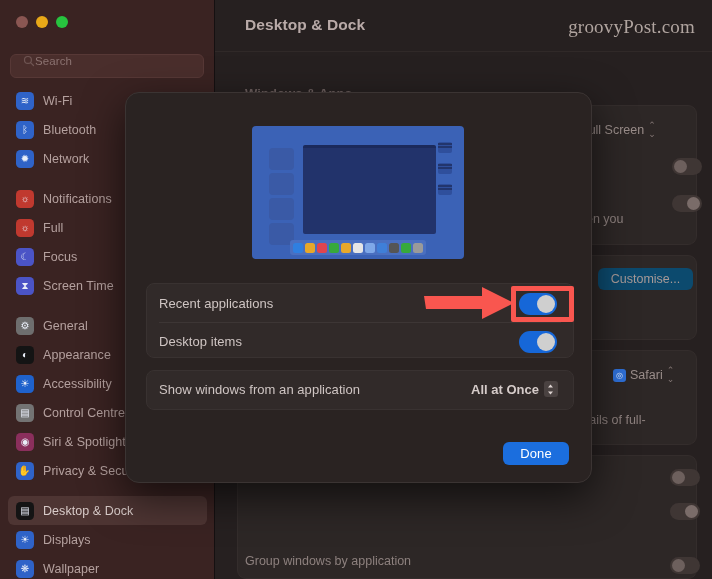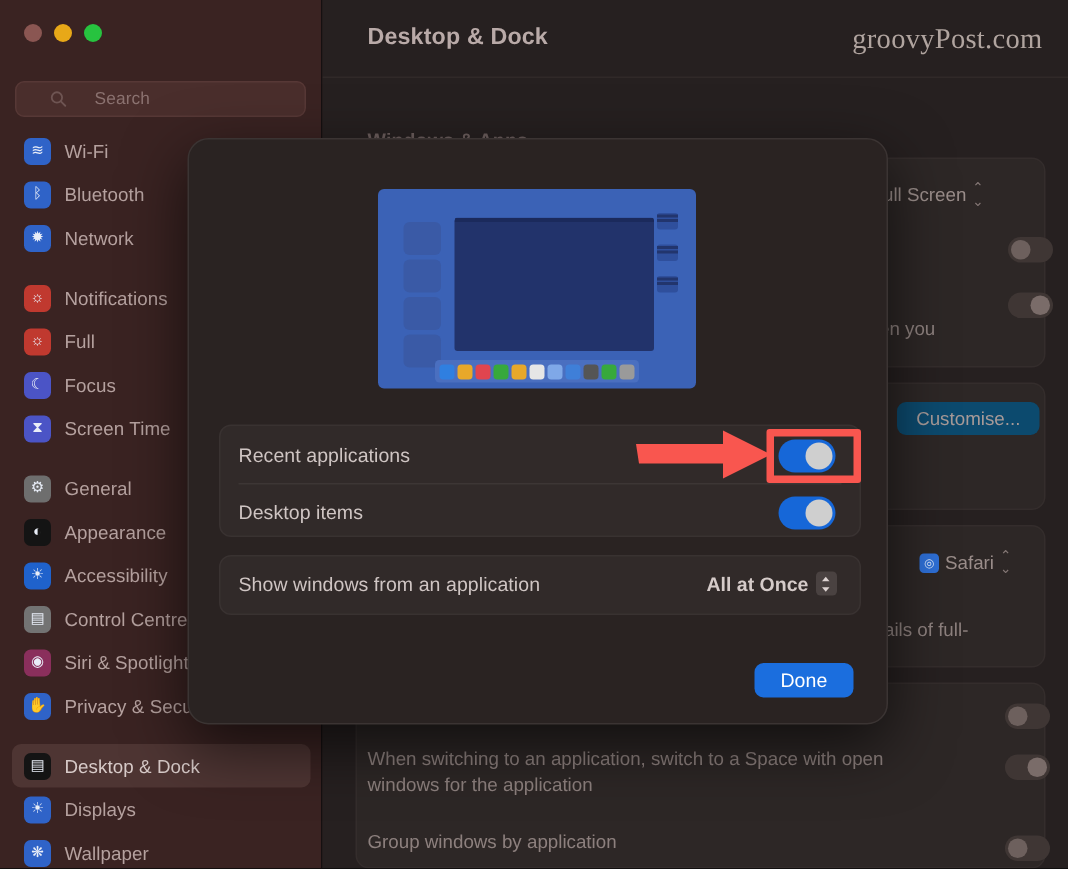--- a/index.html
+++ b/index.html
@@ -33,22 +33,22 @@
   .tl-red { background: #8a5652; }
   .tl-yellow { background: #e8a818; }
   .tl-green { background: #27c33f; }
 
   #search-box {
     position: absolute; left: 10px; top: 54px;
     width: 194px; height: 24px;
     background: #4a2e2c;
     border: 1px solid #573836;
     border-radius: 6px;
-    display: flex; align-items: center;
-    padding: 0 22px; gap: 18px;
+    display: flex; 
+    padding: 0 12px; gap: 0;
   }
   #search-box .s-icon { width: 12px; height: 12px; flex: 0 0 auto; opacity: .45; }
   #search-box .s-text {
     font-size: 11.5px; color: #8b7270; letter-spacing: .1px;
   }
 
   #sidebar-list {
     position: absolute; left: 0; top: 86px;
     width: 215px;
   }
@@ -404,21 +404,20 @@
 
     <div class="bg-row-text" style="left:350px; top:412px; width:140px;">mbnails of full-</div>
 
     <div class="bg-card" style="left:22px; top:455px; width:460px; height:124px;"></div>
 
     <div class="bg-row-text" style="left:358px; top:467px;">e</div>
     <div class="bg-toggle off" style="left:455px; top:469px;">
         <span class="knob"></span>
       </div>
 
-    <div class="bg-row-text" style="left:30px; top:498px; width:390px;">When switching to an application, switch to a Space with open windows for the application</div>
     <div class="bg-toggle on" style="left:455px; top:503px;">
         <span class="knob"></span>
       </div>
 
     <div class="bg-row-text" style="left:30px; top:553px; width:330px;">Group windows by application</div>
     <div class="bg-toggle off" style="left:455px; top:557px;">
         <span class="knob"></span>
       </div>
   </div>
 

